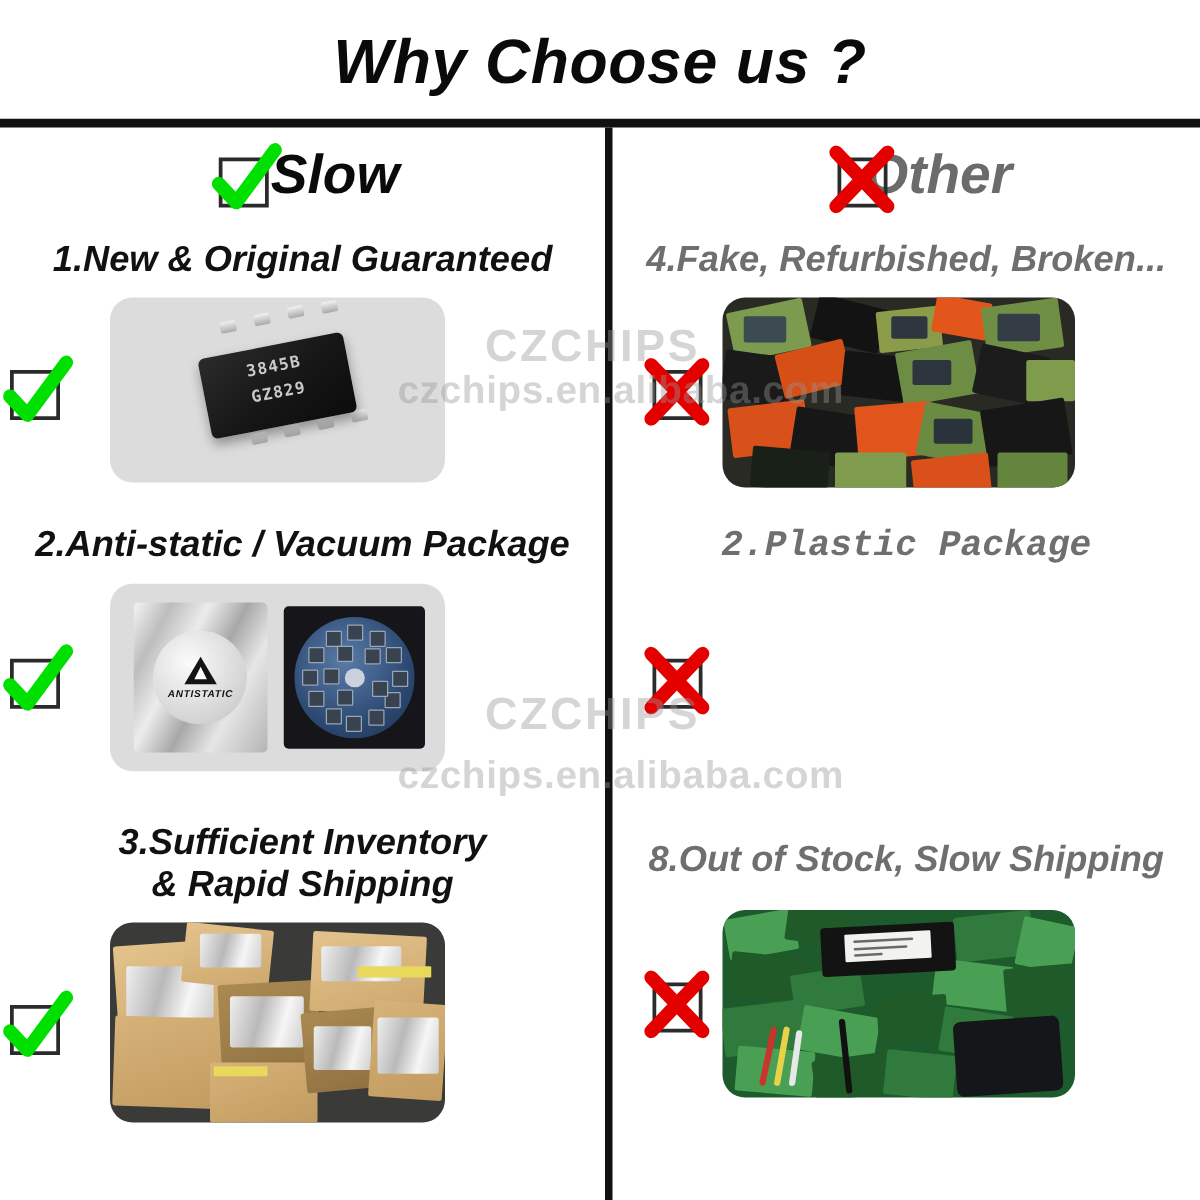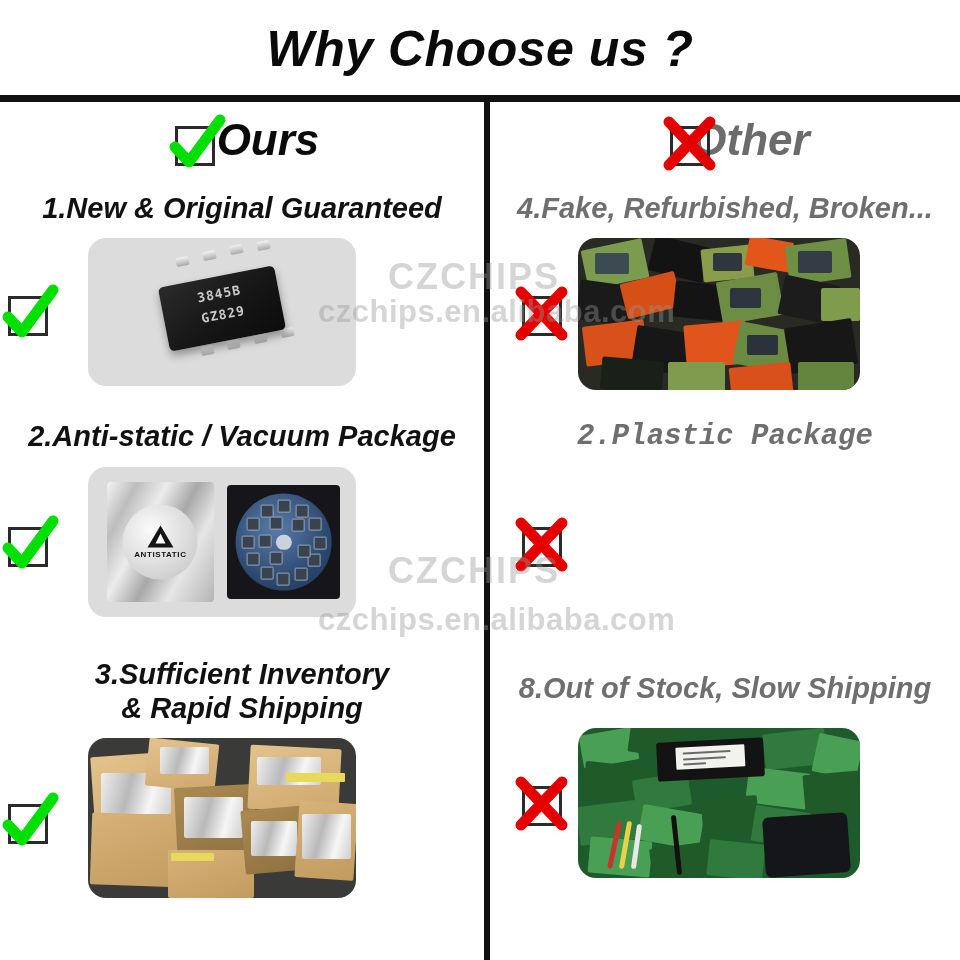--- a/index.html
+++ b/index.html
@@ -376,21 +376,21 @@
 
   <div class="col col-left">
 
     <div class="col-head">
       <div class="head-mark left mark">
         <div class="box"></div>
         <svg viewBox="0 0 62 62">
           <path d="M10 33 L24 48 L55 6" fill="none" stroke="#00e000" stroke-width="11" stroke-linecap="round" stroke-linejoin="round"></path>
         </svg>
       </div>
-      <div class="col-head-text ours">Ours</div>
+      <div class="col-head-text ours">Slow</div>
     </div>
 
     <div class="row">
       <div class="row-label good" style="margin-top:14px;">1.New &amp; Original Guaranteed</div>
       <div class="row-body" style="height:160px;margin-top:12px;">
         <div class="row-mark mark" style="left:4px;top:50px;">
           <div class="box"></div>
           <svg viewBox="0 0 62 62">
             <path d="M10 33 L24 48 L55 6" fill="none" stroke="#00e000" stroke-width="11" stroke-linecap="round" stroke-linejoin="round"></path>
           </svg>
@@ -410,21 +410,21 @@
               <div class="chip-txt l1">3845B</div>
               <div class="chip-txt l2">GZ829</div>
             </div>
           </div>
         </div>
       </div>
     </div>
 
     <div class="row">
       <div class="row-label good" style="margin-top:22px;">2.Anti-static / Vacuum Package</div>
-      <div class="row-body" style="height:165px;margin-top:14px;">
+      <div class="row-body" style="height:165px;margin-top:14px;font-style:italic;">
         <div class="row-mark mark" style="left:4px;top:52px;">
           <div class="box"></div>
           <svg viewBox="0 0 62 62">
             <path d="M10 33 L24 48 L55 6" fill="none" stroke="#00e000" stroke-width="11" stroke-linecap="round" stroke-linejoin="round"></path>
           </svg>
         </div>
 
         <div class="photo ph-anti" style="left:88px;top:0;width:268px;height:150px;">
           <div class="photo-inner">
             <div class="bag">

